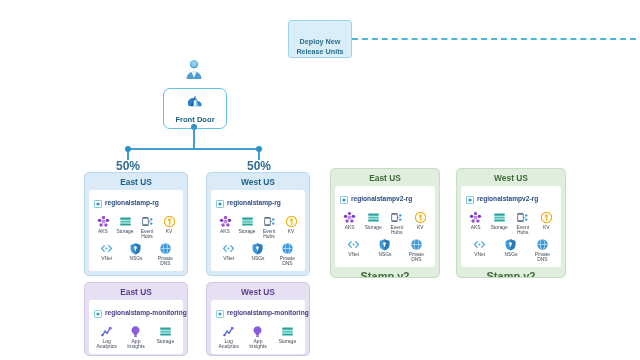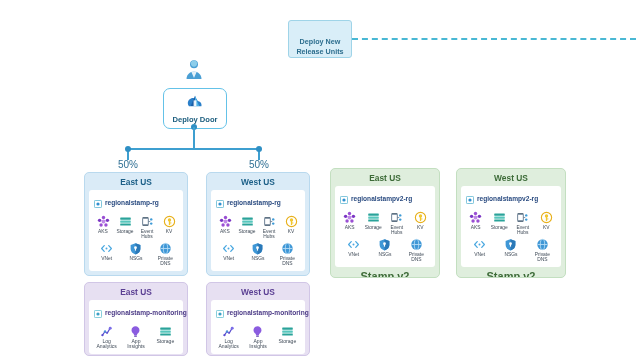--- a/index.html
+++ b/index.html
@@ -73,21 +73,21 @@
   .leg-l   { left: 127.2px; top: 150px; width: 1.6px; height: 10px; }
   .leg-r   { left: 258.2px; top: 150px; width: 1.6px; height: 10px; }
   .dot {
     width: 6px; height: 6px; border-radius: 50%;
     background: #2e8fc4;
   }
   .dot-center { left: 190.5px; top: 124px; }
   .dot-l { left: 125px; top: 145.5px; }
   .dot-r { left: 256px; top: 145.5px; }
   .pct {
-    font-size: 10px; color: #2f6f93; font-weight: 400;
+    font-size: 12px; color: #2f6f93; font-weight: 700;
   }
   .pct-l { left: 116px; top: 159px; width: 24px; text-align: center; }
   .pct-r { left: 247px; top: 159px; width: 24px; text-align: center; }
 
   
   .card {
     border-radius: 5px;
     box-sizing: border-box;
     overflow: hidden;
     display: flex;
@@ -182,21 +182,21 @@
 
   <div class="abs fd-box">
     <span>
       <svg width="20" height="18" viewBox="0 0 24 22">
         <path d="M3.2 12.5c0-3.6 2.9-6.4 6.4-6.4 2.6 0 4.8 1.5 5.8 3.7 2.6.2 4.6 2.3 4.6 4.9 0 .5-.1 1-.2 1.4H4.6c-.9-1-1.4-2.2-1.4-3.6z" fill="#2a7fc9"></path>
         <path d="M12 3.5 17.2 16H6.8z" fill="#1c5fa8"></path>
         <path d="M12 3.5 17.2 16h-5.2z" fill="#50b4e8"></path>
         <rect x="10.3" y="9" width="3.4" height="7" fill="#ffffff" opacity="0.9"></rect>
       </svg>
     </span>
-    <span class="fd-label">Deploy Door</span>
+    <span class="fd-label">Front Door</span>
   </div>
 
   <div class="abs dot dot-center"></div>
   <div class="abs conn v-trunk"></div>
   <div class="abs conn h-bar"></div>
   <div class="abs conn leg-l"></div>
   <div class="abs conn leg-r"></div>
   <div class="abs dot dot-l"></div>
   <div class="abs dot dot-r"></div>
   <div class="abs pct pct-l">50%</div>

